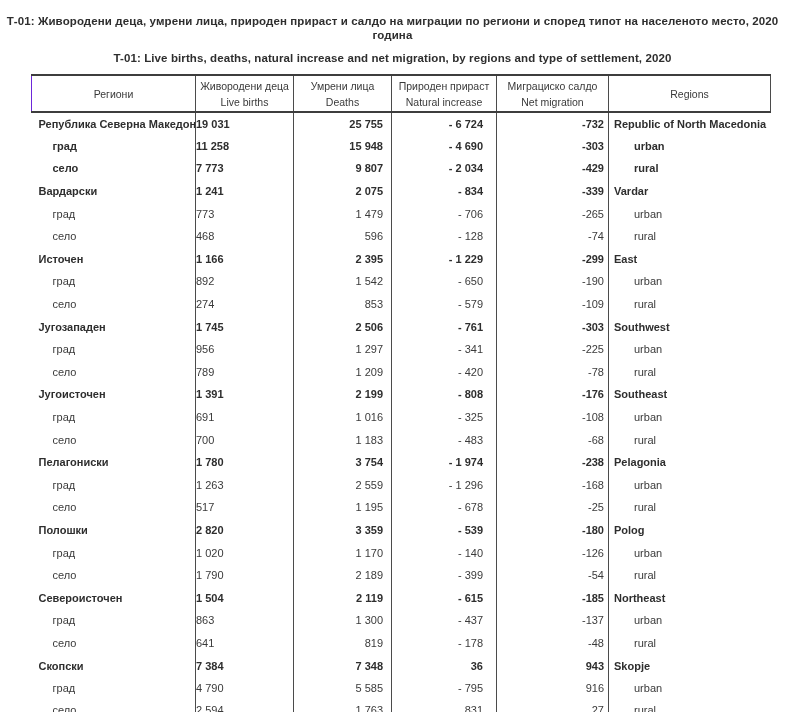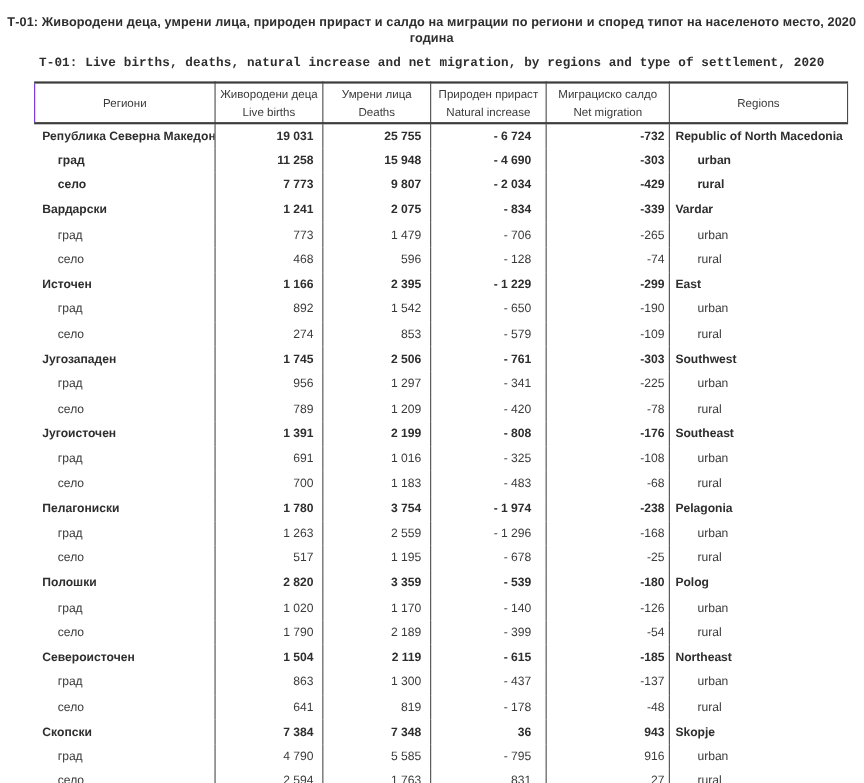--- a/index.html
+++ b/index.html
@@ -9,21 +9,21 @@
     color: #363636;
   }
   .page { width: 785px; height: 712px; position: relative; }
 
   .titles { text-align: center; padding-top: 12px; }
   .title-line {
     font-size: 11.5px; font-weight: 700; color: #2e2e2e;
     letter-spacing: 0.1px; line-height: 14px;
   }
   .title-line.mk { margin-top: 2px; }
-  .title-line.en { margin-top: 9px; font-family: Liberation Mono, monospace; }
+  .title-line.en { margin-top: 9px; }
 
   table.stats {
     border-collapse: collapse; table-layout: fixed;
     width: 739px; margin: 9px 0 0 31px;
     border-top: 2px solid #3d3d3d;
     border-bottom: 2px solid #3d3d3d;
     font-size: 11px;
   }
   col.c1 { width: 164px; }
   col.c2 { width: 98px; }
@@ -42,21 +42,21 @@
   thead th:last-child { border-right: 1px solid #4b4b4b; }
   .h-line { line-height: 16px; }
 
   tbody tr { height: 22.6px; }
   tbody td {
     padding: 0; vertical-align: middle; color: #3a3a3a;
     white-space: nowrap; overflow: hidden;
   }
   tbody td + td { border-left: 1px solid #4b4b4b; }
   tbody td:nth-child(1) { text-align: left; padding-left: 7px; }
-  tbody td:nth-child(2) { text-align: right; padding-right: 8px; margin-top: 47px; }
+  tbody td:nth-child(2) { padding-right: 8px; margin-top: 47px; }
   tbody td:nth-child(3) { text-align: right; padding-right: 8px; }
   tbody td:nth-child(4) { text-align: right; padding-right: 13px; }
   tbody td:nth-child(5) { text-align: right; padding-right: 4px; }
   tbody td:nth-child(6) { text-align: left; padding-left: 5px; }
   tbody tr.sub td:nth-child(1) { padding-left: 21px; }
   tbody tr.sub td:nth-child(6) { padding-left: 25px; }
   tbody tr.bold td { font-weight: 700; color: #2e2e2e; }
 </style>
 </head>
 <body>

